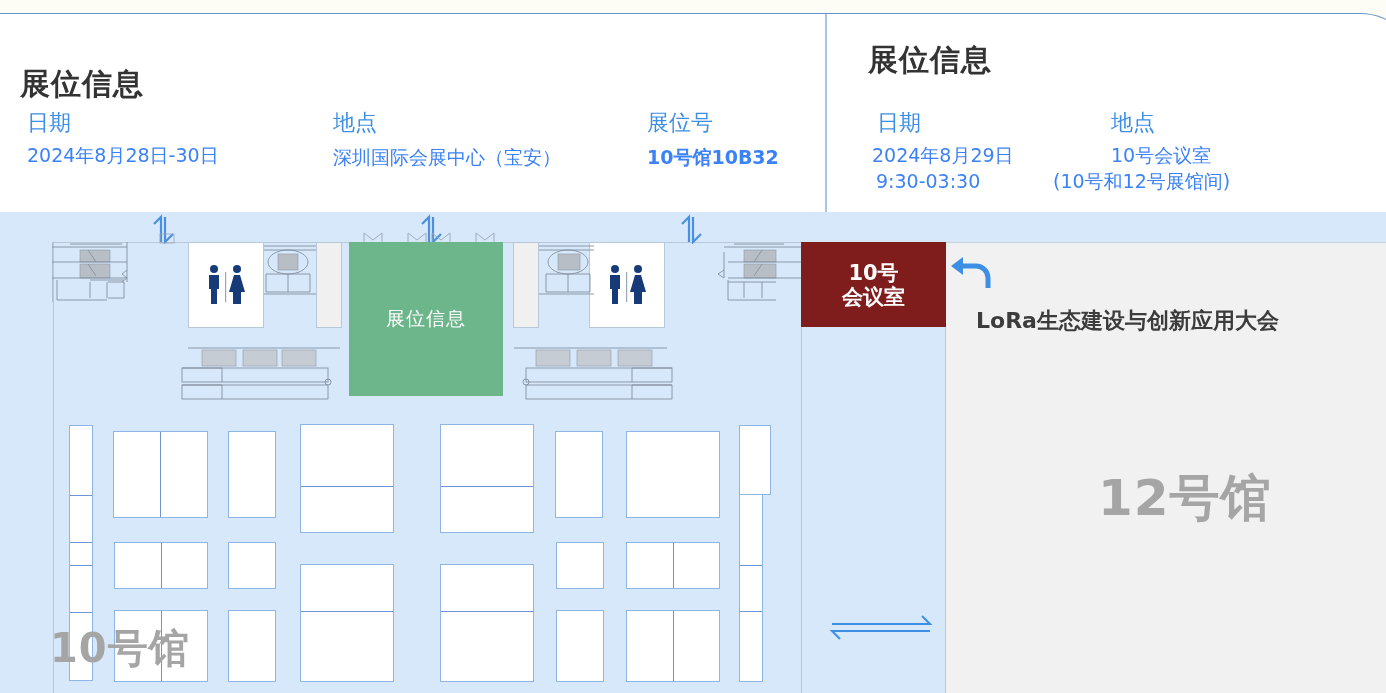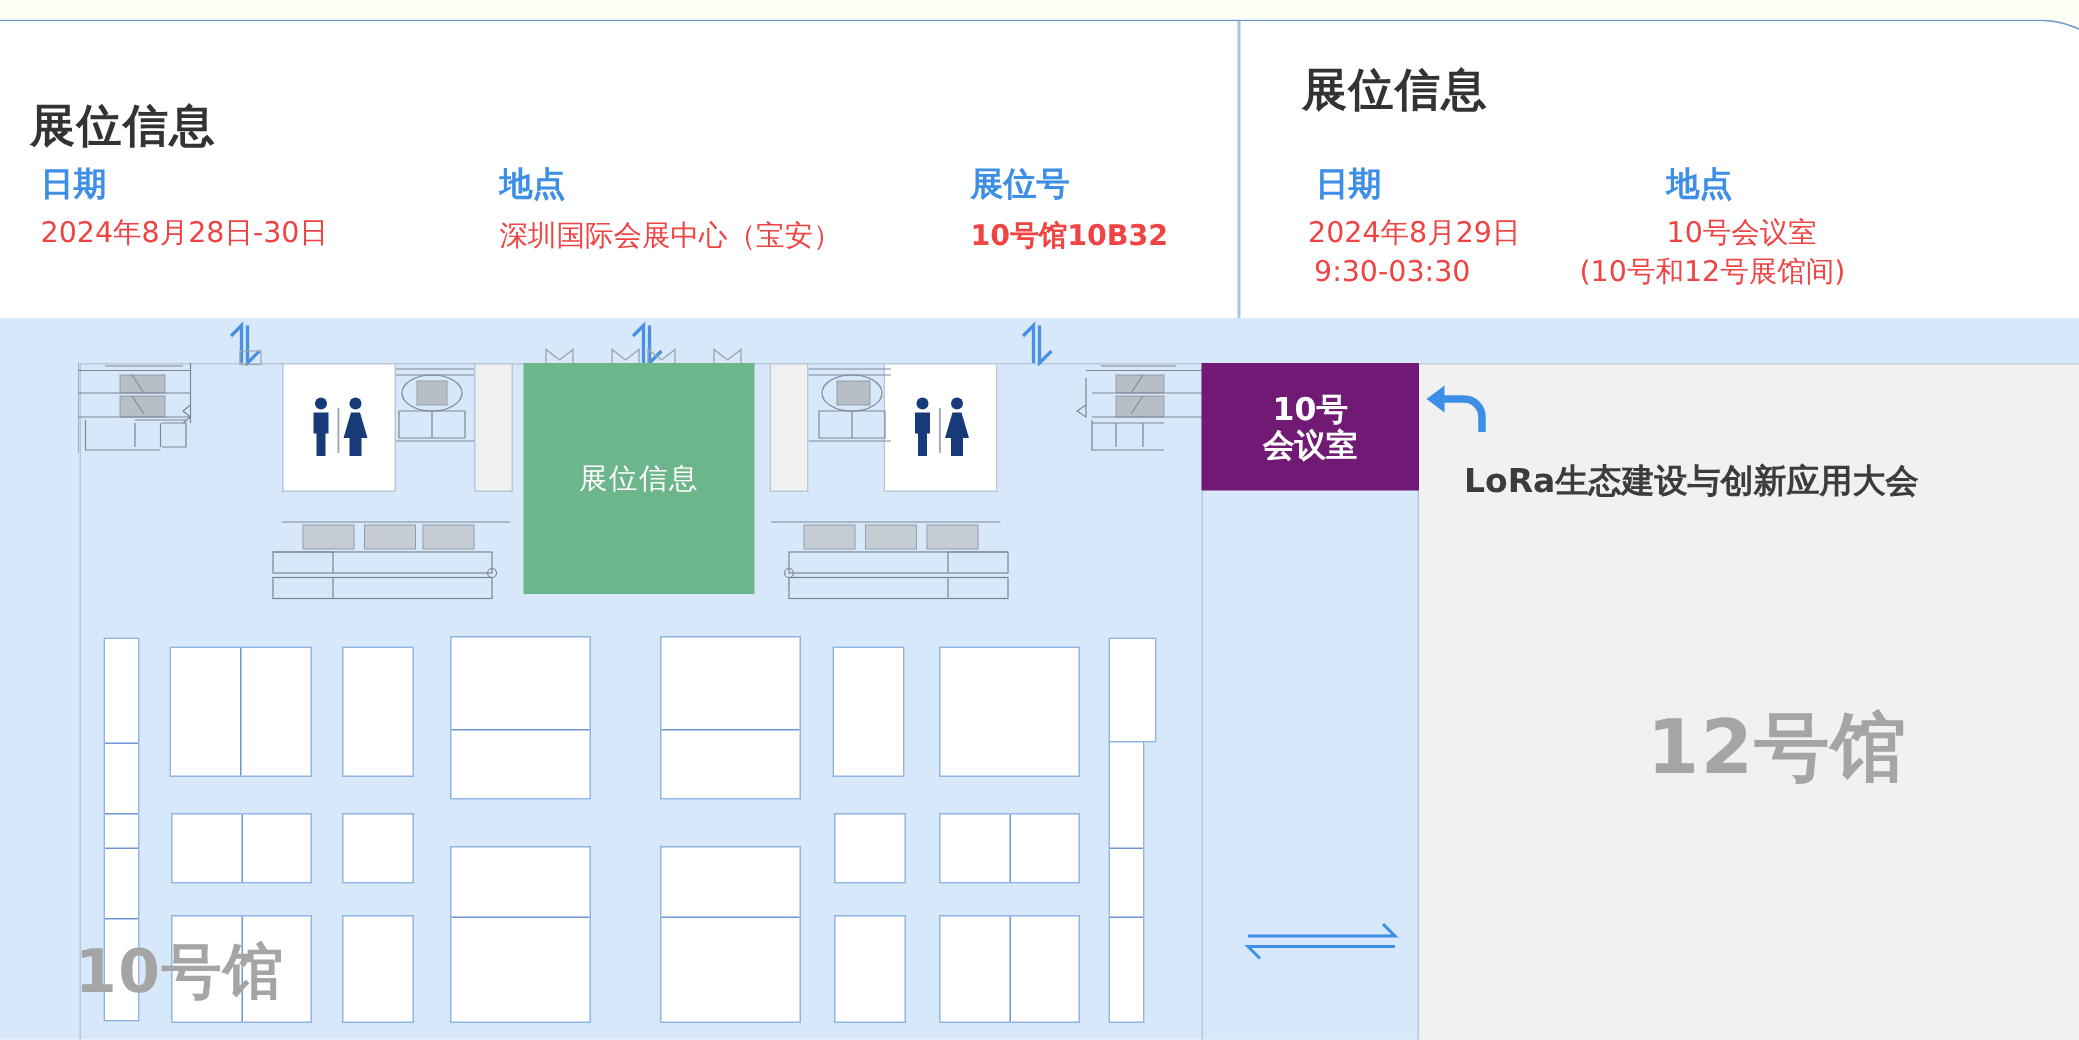--- a/index.html
+++ b/index.html
@@ -13,33 +13,33 @@
   
   .header {
     left: 0; top: 13px; width: 1420px; height: 200px;
     background: #ffffff;
     border-top: 1.5px solid #6a95cf;
     border-top-right-radius: 60px;
     border-right: 1.5px solid #8aaedc;
   }
   .vdivider { left: 825px; top: 14px; width: 1.5px; height: 198px; background: #a9c4e6; }
   .h-title { font-size: 30px; font-weight: bold; color: #333333; letter-spacing: 1px; }
-  .f-label { font-size: 22px; font-weight: bold; color: #3d8fe6; }
-  .f-value { font-size: 19px; color: #ef4444; line-height: 26px; white-space: nowrap; }
+  .f-label { font-size: 22px; font-weight: normal; color: #3d8fe6; }
+  .f-value { font-size: 19px; color: #3b82f6; line-height: 26px; white-space: nowrap; }
 
   
   .map { left: 0; top: 212px; width: 1386px; height: 481px; background: #d7e8fb; }
   .hall10 { left: 53px; top: 242px; width: 748px; height: 460px;
             border-left: 1.5px solid #b9c8d9; border-top: 1.5px solid #b9c8d9; }
   .corridor { left: 801px; top: 242px; width: 145px; height: 460px;
               background: #d7e8fb; border-left: 1.5px solid #b9c8d9; border-right: 1.5px solid #b9c8d9; }
   .hall12 { left: 946px; top: 242px; width: 440px; height: 460px; background: #f1f1f1; border-top: 1.5px solid #c5d2df; }
 
   .meeting-room {
-    left: 801px; top: 242px; width: 145px; height: 85px; background: #701a75;
+    left: 801px; top: 242px; width: 145px; height: 85px; background: #7f1d1d;
     color: #fff; font-weight: bold; font-size: 21px; line-height: 24px; text-align: center;
     display: flex; flex-direction: column; justify-content: center; align-items: center;
   }
   .platform {
     left: 349px; top: 242px; width: 154px; height: 154px; background: #6db58a;
     color: #fff; font-size: 19px; display: flex; align-items: center; justify-content: center; letter-spacing: 1px;
   }
   .restroom { background: #ffffff; border: 1px solid #b9c8d9; }
   .pillar { background: #f0f0f0; border: 1px solid #b9c8d9; }
 

